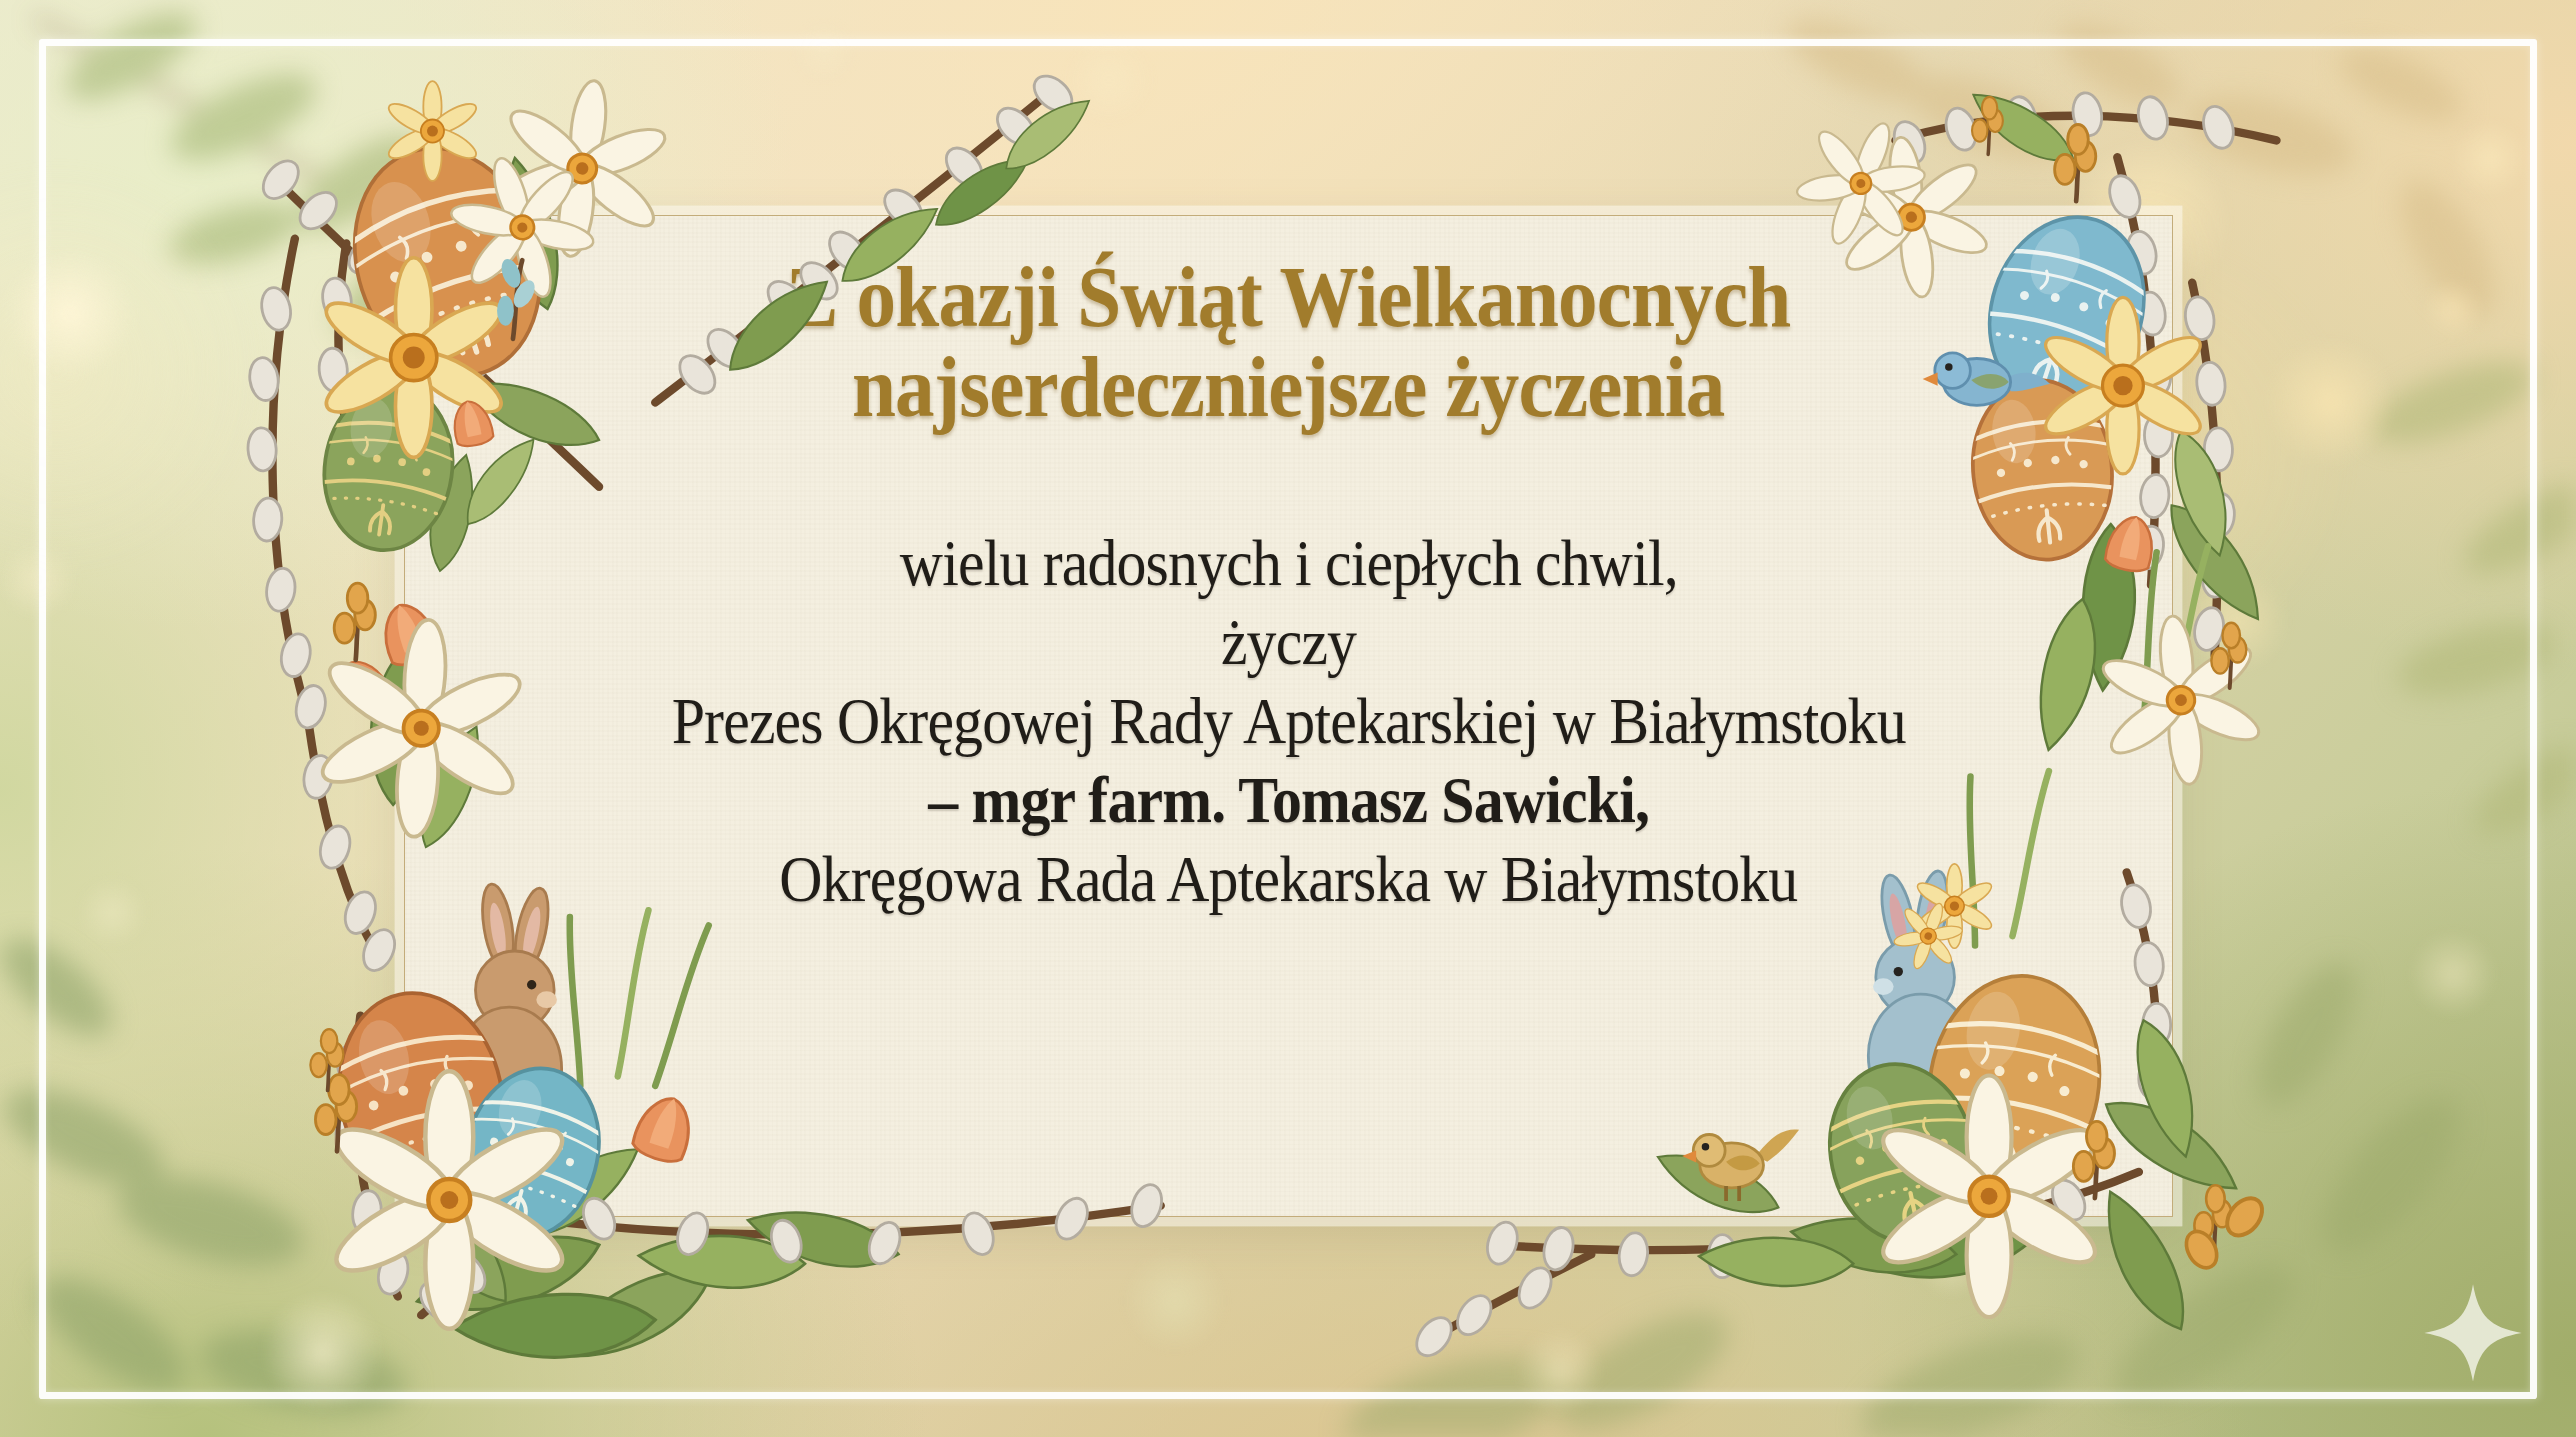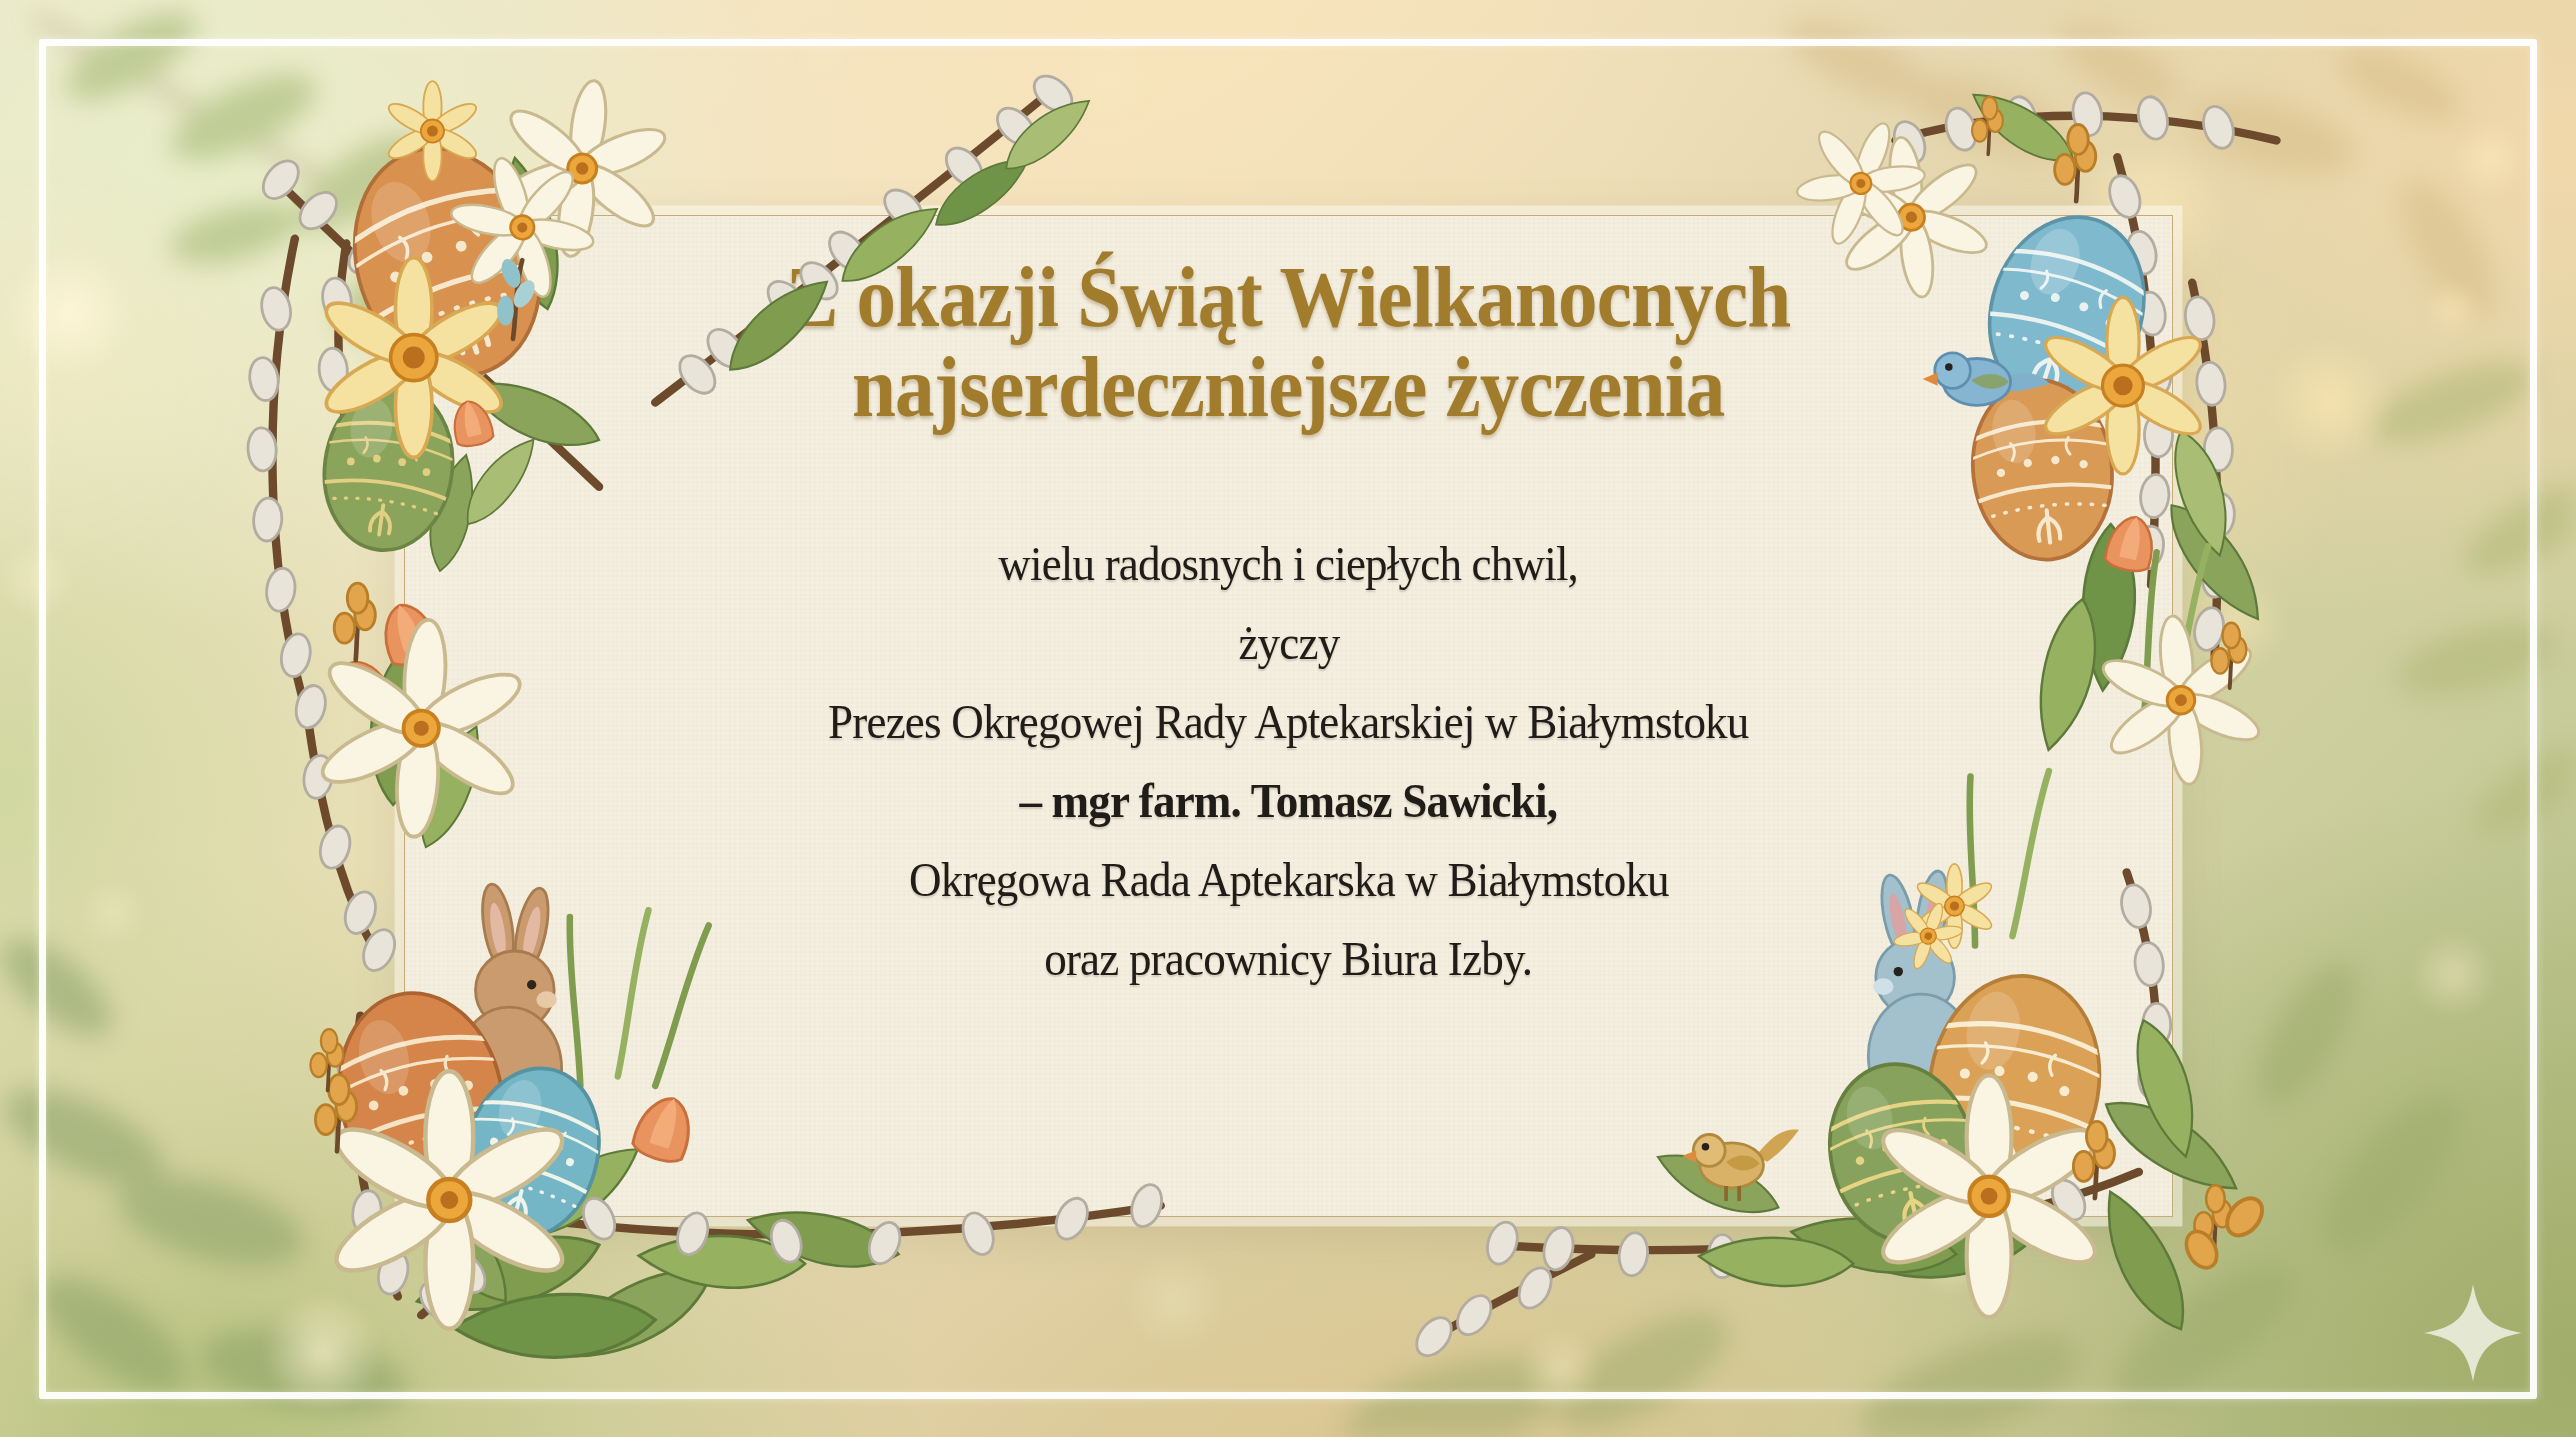--- a/index.html
+++ b/index.html
@@ -29,21 +29,21 @@
       repeating-linear-gradient(0deg, rgba(120,100,60,.02) 0 1.9px, rgba(255,255,255,0) 1.9px 4.7px),
       repeating-linear-gradient(90deg, rgba(120,100,60,.02) 0 1.9px, rgba(255,255,255,0) 1.9px 4.7px),
       #f4efe0;
     border:1.9px solid #c3ac7a;
     box-shadow:0 0 0 9.4px rgba(253,250,240,.55), 0 13px 47px rgba(110,100,60,.18);
     text-align:center;box-sizing:border-box;padding-top:36px;
   }
   .cond{display:inline-block;transform:scaleX(.92);transform-origin:center;white-space:nowrap;}
   .ttl{font-weight:700;font-size:86px;line-height:90px;height:90px;color:#a17c2c;
        text-shadow:0 2.8px 3.7px rgba(130,100,45,.35);letter-spacing:-0.9px;}
-  .msg{font-size:49px;line-height:79px;height:79px;color:#201d18;
+  .msg{font-size:65px;line-height:79px;height:79px;color:#201d18;
        text-shadow:0 1.9px 1.9px rgba(50,40,25,.18);letter-spacing:-0.9px;}
   .m0{margin-top:92px;}
   .bold{font-weight:700;font-family:Liberation Serif, serif;}
   .decor{position:absolute;inset:0;z-index:5;pointer-events:none;}
   .stem{stroke:#6d4a2c;stroke-width:9;fill:none;stroke-linecap:round;}
 </style>
 </head>
 <body>
 
 <svg class="bgleaves" viewBox="0 0 2752 1536">
@@ -112,21 +112,20 @@
 <div class="frame"></div>
 
 <div class="card">
   <div class="ttl"><span class="cond">Z okazji Świąt Wielkanocnych</span></div>
   <div class="ttl"><span class="cond">najserdeczniejsze życzenia</span></div>
   <div class="msg m0"><span class="cond">wielu radosnych i ciepłych chwil,</span></div>
   <div class="msg"><span class="cond">życzy</span></div>
   <div class="msg"><span class="cond">Prezes Okręgowej Rady Aptekarskiej w Białymstoku</span></div>
   <div class="msg bold"><span class="cond">– mgr farm. Tomasz Sawicki,</span></div>
   <div class="msg"><span class="cond">Okręgowa Rada Aptekarska w Białymstoku</span></div>
-  <div class="msg"><span class="cond">oraz pracownicy Biura Izby.</span></div>
 </div>
 
 <svg class="decor" viewBox="0 0 2752 1536">
   <defs>
     <ellipse id="catk" rx="15" ry="23" fill="#e9e4da" stroke="#b3aca0" stroke-width="3"></ellipse>
     <ellipse id="bud" rx="11" ry="16" fill="#e2a54c" stroke="#b97f28" stroke-width="3"></ellipse>
     <path id="leafP" d="M0,0 C24,-30 80,-40 126,-16 C88,14 30,20 0,0 Z" stroke="#5e7a3a" stroke-width="2"></path>
     <path id="blade" d="M0,0 C6,-60 4,-120 14,-180" fill="none" stroke-width="7" stroke-linecap="round"></path>
     <g id="dafY">
       <g fill="#f6e2a0" stroke="#d9a852" stroke-width="3">

